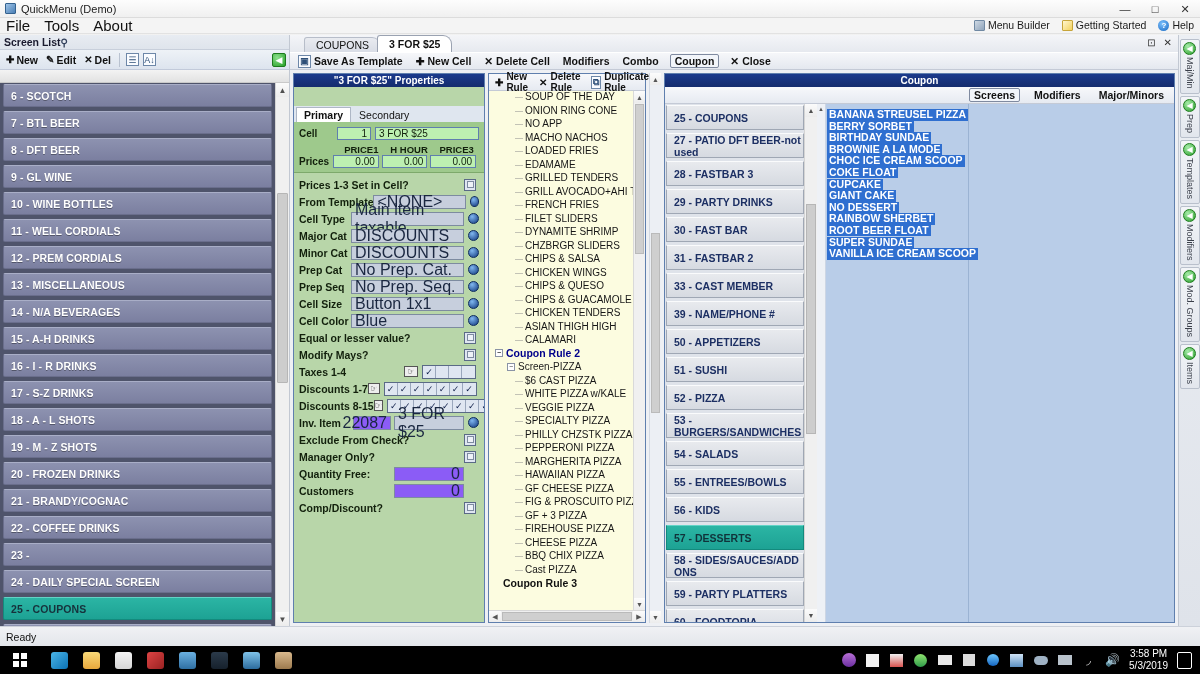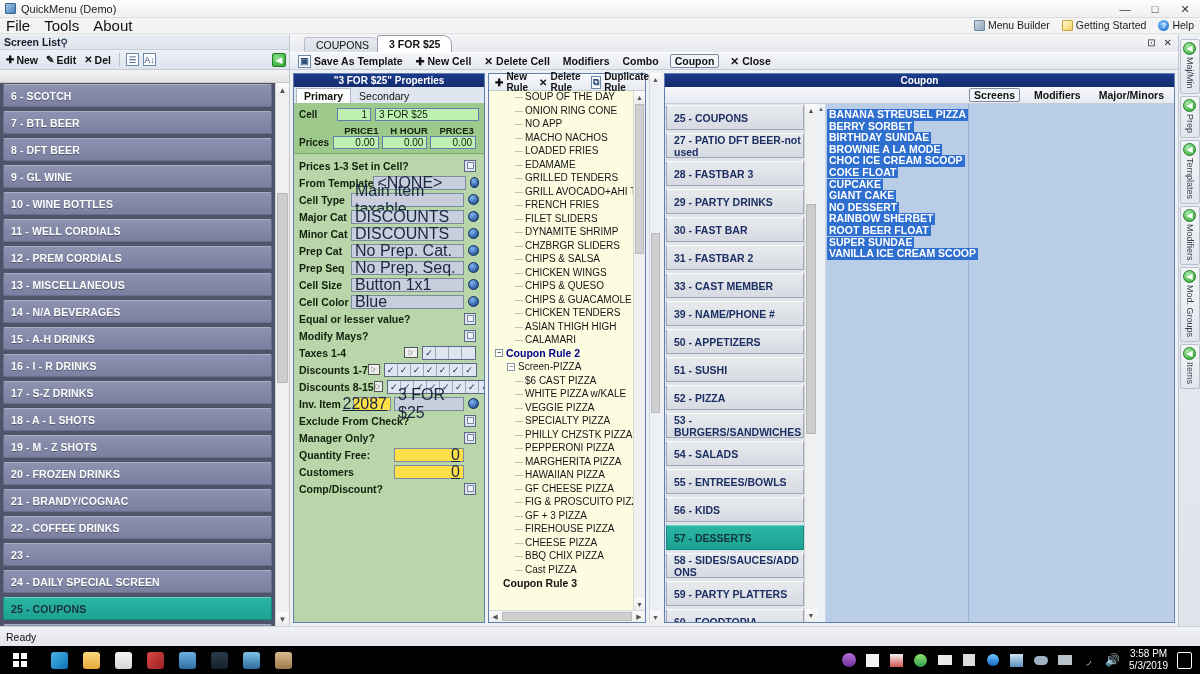--- a/index.html
+++ b/index.html
@@ -178,21 +178,21 @@
     width: 192px; flex: 0 0 192px;
     border: 1px solid #5f7fae;
     background: #b8d6a9;
     display:flex; flex-direction:column;
   }
   .pane-caption {
     height: 13px; background: linear-gradient(#1b3a8c,#142c6e);
     color: #fff; font-size: 10px; font-weight: bold;
     display:flex; align-items:center; justify-content:center;
   }
-  .prop-tabs { height:16px; display:flex; align-items:flex-end; background:#dfe6ef; padding-left:2px; }
+  .prop-tabs { height:16px; display:flex; align-items:flex-end; background:#dfe6ef; padding-left:2px;margin-top:19px; }
   .ptab { font-size:10.5px; padding:1px 7px; color:#111; font-weight:bold; background:#e6eaf1; border:1px solid #aeb7c6; border-bottom:none;}
   .ptab.active { background:#fff; }
   .ptab.inactive { font-weight:normal; background:transparent; border-color:transparent; }
 
   .prop-top { background:#9ec98c; padding:5px 5px 4px 5px; border-bottom:1px solid #7da96b;}
   .row { display:flex; align-items:center; margin-bottom:4px; }
   .lbl { font-size:10px; font-weight:bold; color:#12200c; }
   .cellrow .lbl { width:38px; }
   .inp {
     height:13px; border:1px solid #5f7fae; background:#bdf0b1;
@@ -210,21 +210,21 @@
 
   .prop-body { flex:1; padding:3px 5px; overflow:hidden; }
   .prow { display:flex; align-items:center; height:17px; }
   .prow .plbl { font-size:10.5px; font-weight:bold; color:#12200c; flex:0 0 auto; }
   .prow .spacer { flex:1; }
   .field {
     height:14px; border:1px solid #7d8ba0; background:#c7cfdd;
     font-size:16px; color:#1a2740; padding:0 3px;
     display:flex; align-items:center;
   }
-  .field.num { justify-content:flex-end; background:#fde047;text-decoration:underline; }
+  .field.num { justify-content:flex-end; background:#8b5cf6; }
   .f118 { width:113px; }
   .f38 { width:38px; }
   .f70 { width:70px; }
   .bluedot {
     width:11px;height:11px;border-radius:50%;margin-left:4px;
     background: radial-gradient(circle at 35% 30%, #7fb6ef, #12397f);
     border:1px solid #0d2a5e;
   }
   .chkbox {
     width:12px;height:12px;border:1px solid #5a6a86;background:#dfe6f1;

